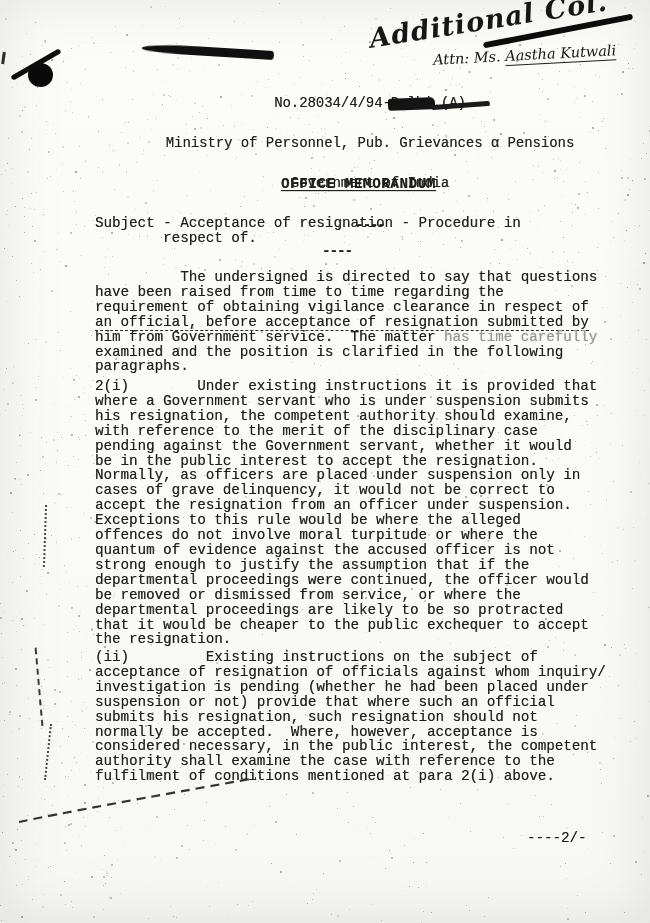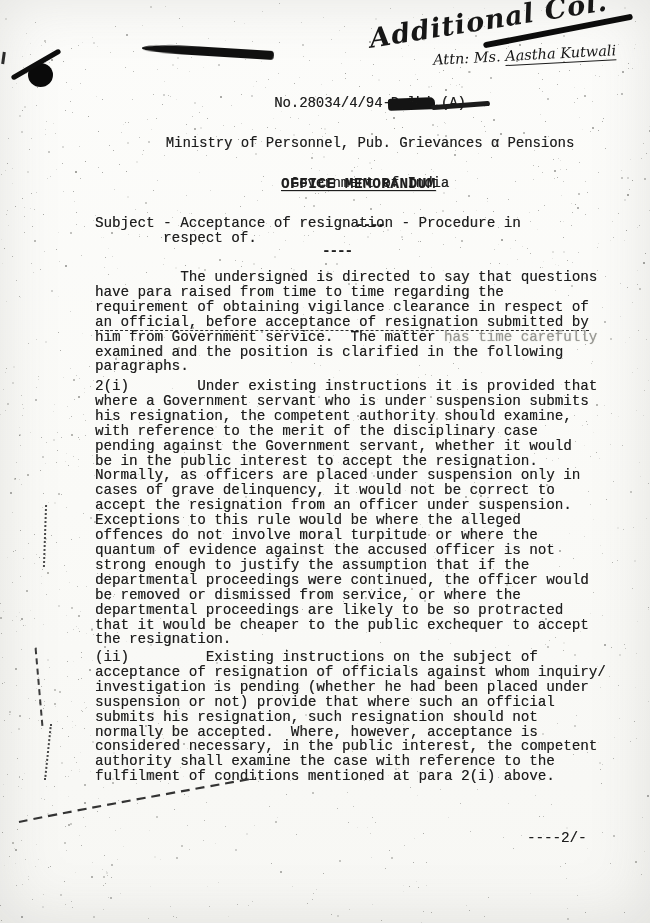--- a/index.html
+++ b/index.html
@@ -82,21 +82,21 @@
   </div>
 
 
   <div class="tw title" style="left:281px;top:177px;">OFFICE MEMORANDUM</div>
 
   <div class="tw" style="left:95px;top:216px;">Subject - Acceptance of resignation - Procedure in
         respect of.</div>
   <div class="tw rule" style="left:322px;top:244px;">----</div>
 
   <div class="tw" style="left:95px;top:270px;"><span>          The undersigned is directed to say that questions
-have para raised from time to time regarding the
+have been raised from time to time regarding the
 requirement of obtaining vigilance clearance in respect of
 </span><span class="u-dashed">an official, before acceptance of resignation submitted by</span><span>
 him from Government service.  The matter </span><span class="faded">has time carefully</span><span>
 examined and the position is clarified in the following
 paragraphs.</span></div>
 
   <div class="tw" style="left:95px;top:379px;">2(i)        Under existing instructions it is provided that
 where a Government servant who is under suspension submits
 his resignation, the competent authority should examine,
 with reference to the merit of the disciplinary case

